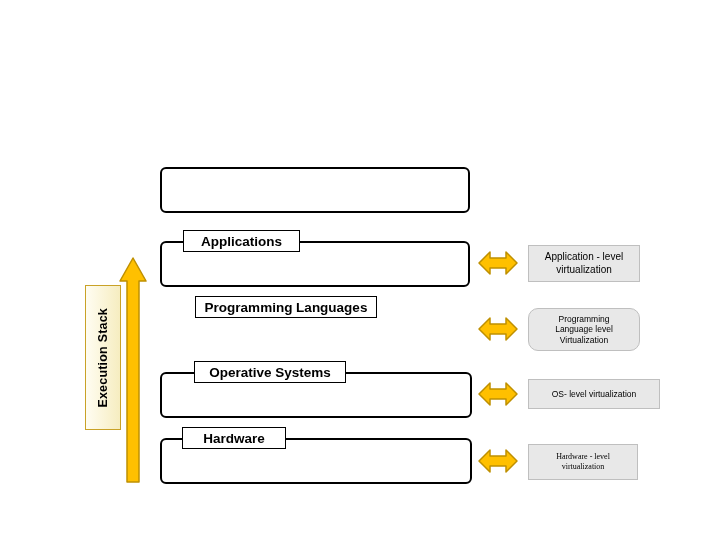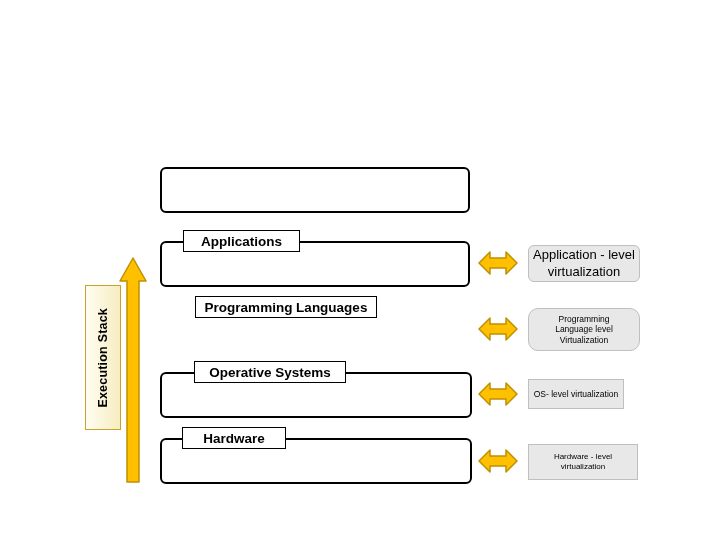--- a/index.html
+++ b/index.html
@@ -102,21 +102,21 @@
     border: 1px solid #bfbfbf;
     box-sizing: border-box;
     display: flex;
     align-items: center;
     justify-content: center;
     text-align: center;
     color: #000;
     line-height: 1.25;
     padding: 2px 4px;
   }
-  .side-box-s1 { font-size: 13px; border-radius: 6px; }
+  .side-box-s1 { font-size: 10px; }
   .side-box-s2 { font-size: 8.5px; }
   .side-box-s3 { font-size: 8.5px; }
   .side-box-s4 { font-size: 8px; }
 </style>
 </head>
 <body>
 
 <div class="stage">
 
   <div class="exec-label"></div>
@@ -153,29 +153,29 @@
 Virtualization</span>
   </div>
 
   <div class="stack-box" style="left:160px; top:372px; width:312px; height:46px;"></div>
   <div class="stack-title" style="left:194px; top:361px; width:152px;">Operative Systems</div>
 
   <svg class="dbl-arrow" style="left:477px; top:379px;" viewBox="0 0 42 30">
     <polygon points="2,15 13,4 13,10 29,10 29,4 40,15 29,26 29,20 13,20 13,26" fill="#ffc000" stroke="#bf9000" stroke-width="1.5" stroke-linejoin="round"></polygon>
   </svg>
 
-  <div class="side-box side-box-s3" style="left:528px; top:379px; width:96px; height:30px;">
+  <div class="side-box side-box-s3" style="left:528px; top:379px; width:132px; height:30px;">
     <span style="white-space:pre-line;">OS- level virtualization</span>
   </div>
 
   <div class="stack-box" style="left:160px; top:438px; width:312px; height:46px;"></div>
   <div class="stack-title" style="left:182px; top:427px; width:104px;">Hardware</div>
 
   <svg class="dbl-arrow" style="left:477px; top:446px;" viewBox="0 0 42 30">
     <polygon points="2,15 13,4 13,10 29,10 29,4 40,15 29,26 29,20 13,20 13,26" fill="#ffc000" stroke="#bf9000" stroke-width="1.5" stroke-linejoin="round"></polygon>
   </svg>
 
   <div class="side-box side-box-s4" style="left:528px; top:444px; width:110px; height:36px;">
-    <span style="white-space:pre-line;">Hardware - level
+    <span style="white-space:pre-line;font-family:Liberation Serif, serif;">Hardware - level
 virtualization</span>
   </div>
 
 </div>
 
 </body></html>

